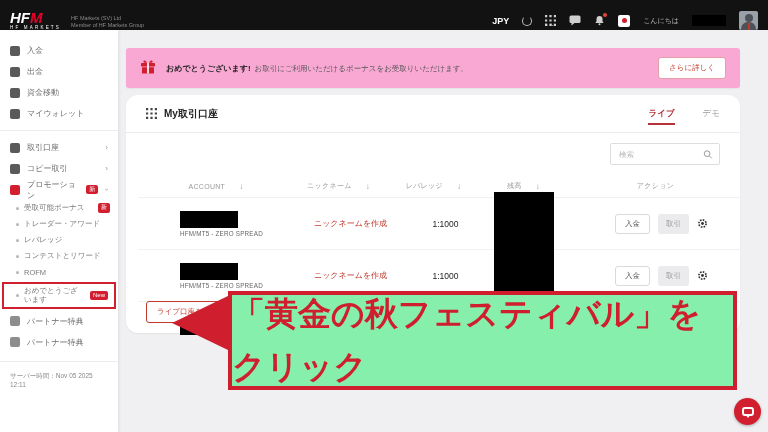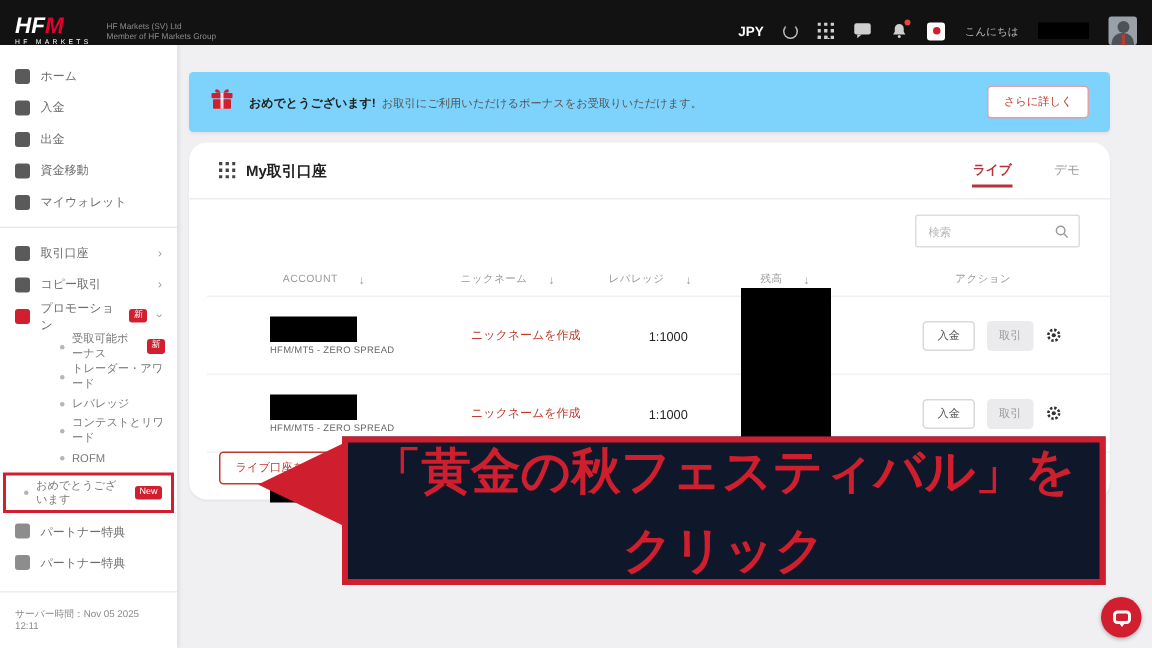--- a/index.html
+++ b/index.html
@@ -29,30 +29,30 @@
 
   
   .sidebar{position:absolute;left:0;top:30px;bottom:0;width:118px;background:#fff;box-shadow:1px 0 3px rgba(0,0,0,.08);padding-top:10px;z-index:2;}
   .sb-item{display:flex;align-items:center;gap:7px;padding:0 10px;height:21px;font-size:8px;color:#6d6d6d;cursor:pointer;}
   .sb-ico{width:10px;height:10px;border-radius:2px;background:#5a5a5a;flex:0 0 auto;}
   .sb-ico.red{background:#d21f2f;}
   .sb-ico.lite{background:#8d8d8d;}
   .chev{margin-left:auto;color:#9a9a9a;font-size:8px;}
   .chev.down{display:inline-block;transform:rotate(90deg);}
   .sb-divider{height:1px;background:#ececec;margin:6px 0;}
-  .sb-sub{display:flex;align-items:center;gap:5px;padding:0 8px 0 16px;min-height:16px;font-size:7.5px;color:#7a7a7a;cursor:pointer;margin-left:24px;}
+  .sb-sub{display:flex;align-items:center;gap:5px;padding:0 8px 0 16px;min-height:16px;font-size:7.5px;color:#7a7a7a;cursor:pointer;}
   .bullet{width:3px;height:3px;border-radius:50%;background:#b5b5b5;flex:0 0 auto;}
   .badge{background:#d21f2f;color:#fff;font-size:6px;padding:1px 3px;border-radius:2px;margin-left:auto;line-height:1.2;}
   .sb-sub.festival{border:2px solid #d21f2f;margin:2px 2px;padding:2px 6px 2px 12px;line-height:1.25;}
   .festival .label{width:58px;}
   .server{padding:10px 10px 0;font-size:6.5px;color:#8a8a8a;border-top:1px solid #ececec;margin-top:8px;}
 
   
   .main{position:absolute;left:118px;top:30px;right:0;bottom:0;background:#f0f0f2;}
-  .banner{position:absolute;left:8px;top:18px;width:614px;height:40px;background:#7dd3fc;border-radius:3px;box-shadow:0 1px 2px rgba(0,0,0,.06);display:flex;align-items:center;padding:0 14px;gap:10px;}
+  .banner{position:absolute;left:8px;top:18px;width:614px;height:40px;background:#f9a8d4;border-radius:3px;box-shadow:0 1px 2px rgba(0,0,0,.06);display:flex;align-items:center;padding:0 14px;gap:10px;}
   .gift{flex:0 0 auto;}
   .banner-text{font-size:7.5px;color:#555;}
   .banner-text b{color:#222;font-size:8px;margin-right:4px;}
   .b-btn{margin-left:auto;border:1px solid #e0a0a8;color:#c0392b;background:#fff;font-size:7.5px;padding:5px 10px;border-radius:3px;cursor:pointer;}
 
   .card{position:absolute;left:8px;top:65px;width:614px;height:238px;background:#fff;border-radius:12px;box-shadow:0 1px 2px rgba(0,0,0,.06);}
   .card-head{display:flex;align-items:center;height:38px;padding:0 20px;border-bottom:1px solid #ececec;}
   .card-title{display:flex;align-items:center;gap:7px;font-size:10px;font-weight:bold;color:#222;}
   .tabs{margin-left:auto;display:flex;gap:28px;height:100%;align-items:center;}
   .tab{font-size:8.5px;color:#9a9a9a;position:relative;height:100%;display:flex;align-items:center;cursor:pointer;}
@@ -77,21 +77,21 @@
   .cell.actions{justify-content:flex-start;gap:8px;padding-left:32px;}
   .btn-dep{border:1px solid #d9d9d9;background:#fff;color:#555;font-size:7.5px;padding:4px 9px;border-radius:3px;cursor:pointer;}
   .btn-trade{border:0;background:#ebebee;color:#9a9a9a;font-size:7.5px;padding:5px 8px;border-radius:3px;cursor:pointer;}
   .gear{cursor:pointer;display:flex;align-items:center;}
   .card-foot{position:absolute;left:20px;bottom:10px;display:flex;align-items:center;gap:14px;}
   .btn-live{border:1px solid #c0392b;color:#c0392b;background:#fff;font-size:7.5px;padding:5px 10px;border-radius:3px;cursor:pointer;}
   .btn-all{border:0;background:none;color:#8a8a8a;font-size:7.5px;cursor:pointer;}
 
   
   .hl-arrow{position:absolute;left:172px;top:295px;width:0;height:0;border-top:28px solid transparent;border-bottom:28px solid transparent;border-right:58px solid #cf1f2e;z-index:9;}
-  .callout{position:absolute;left:228px;top:291px;width:509px;height:99px;background:#0f172a;border:4px solid #cf1f2e;z-index:9;display:flex;flex-direction:column;align-items:center;justify-content:center;line-height:1.3;gap:10px;}
+  .callout{position:absolute;left:228px;top:291px;width:509px;height:99px;background:#86efac;border:4px solid #cf1f2e;z-index:9;display:flex;flex-direction:column;align-items:flex-start;justify-content:center;line-height:1.3;gap:10px;}
   .callout div{font-size:33px;font-weight:800;color:#cf1f2e;white-space:nowrap;}
   .fab{position:absolute;right:7px;bottom:7px;width:27px;height:27px;border-radius:50%;background:#d21f2f;z-index:9;display:flex;align-items:center;justify-content:center;cursor:pointer;box-shadow:0 1px 3px rgba(0,0,0,.3);}
   .fab .bub{width:12px;height:9px;border:2px solid #fff;border-radius:3px;position:relative;}
   .fab .bub::after{content:"";position:absolute;left:1px;bottom:-4px;border-left:3px solid transparent;border-right:3px solid transparent;border-top:4px solid #fff;}
 </style>
 </head>
 <body>
 
 <div class="screen">
 
@@ -133,24 +133,20 @@
       <span class="name-redact"></span>
       <span class="avatar">
           <i></i>
           <u></u>
           <s></s>
         </span>
     </div>
   </header>
 
   <aside class="sidebar">
-    <div class="sb-item">
-      <span class="sb-ico"></span>
-      <span>ホーム</span>
-    </div>
     <div class="sb-item">
       <span class="sb-ico"></span>
       <span>入金</span>
     </div>
     <div class="sb-item">
       <span class="sb-ico"></span>
       <span>出金</span>
     </div>
     <div class="sb-item">
       <span class="sb-ico"></span>

